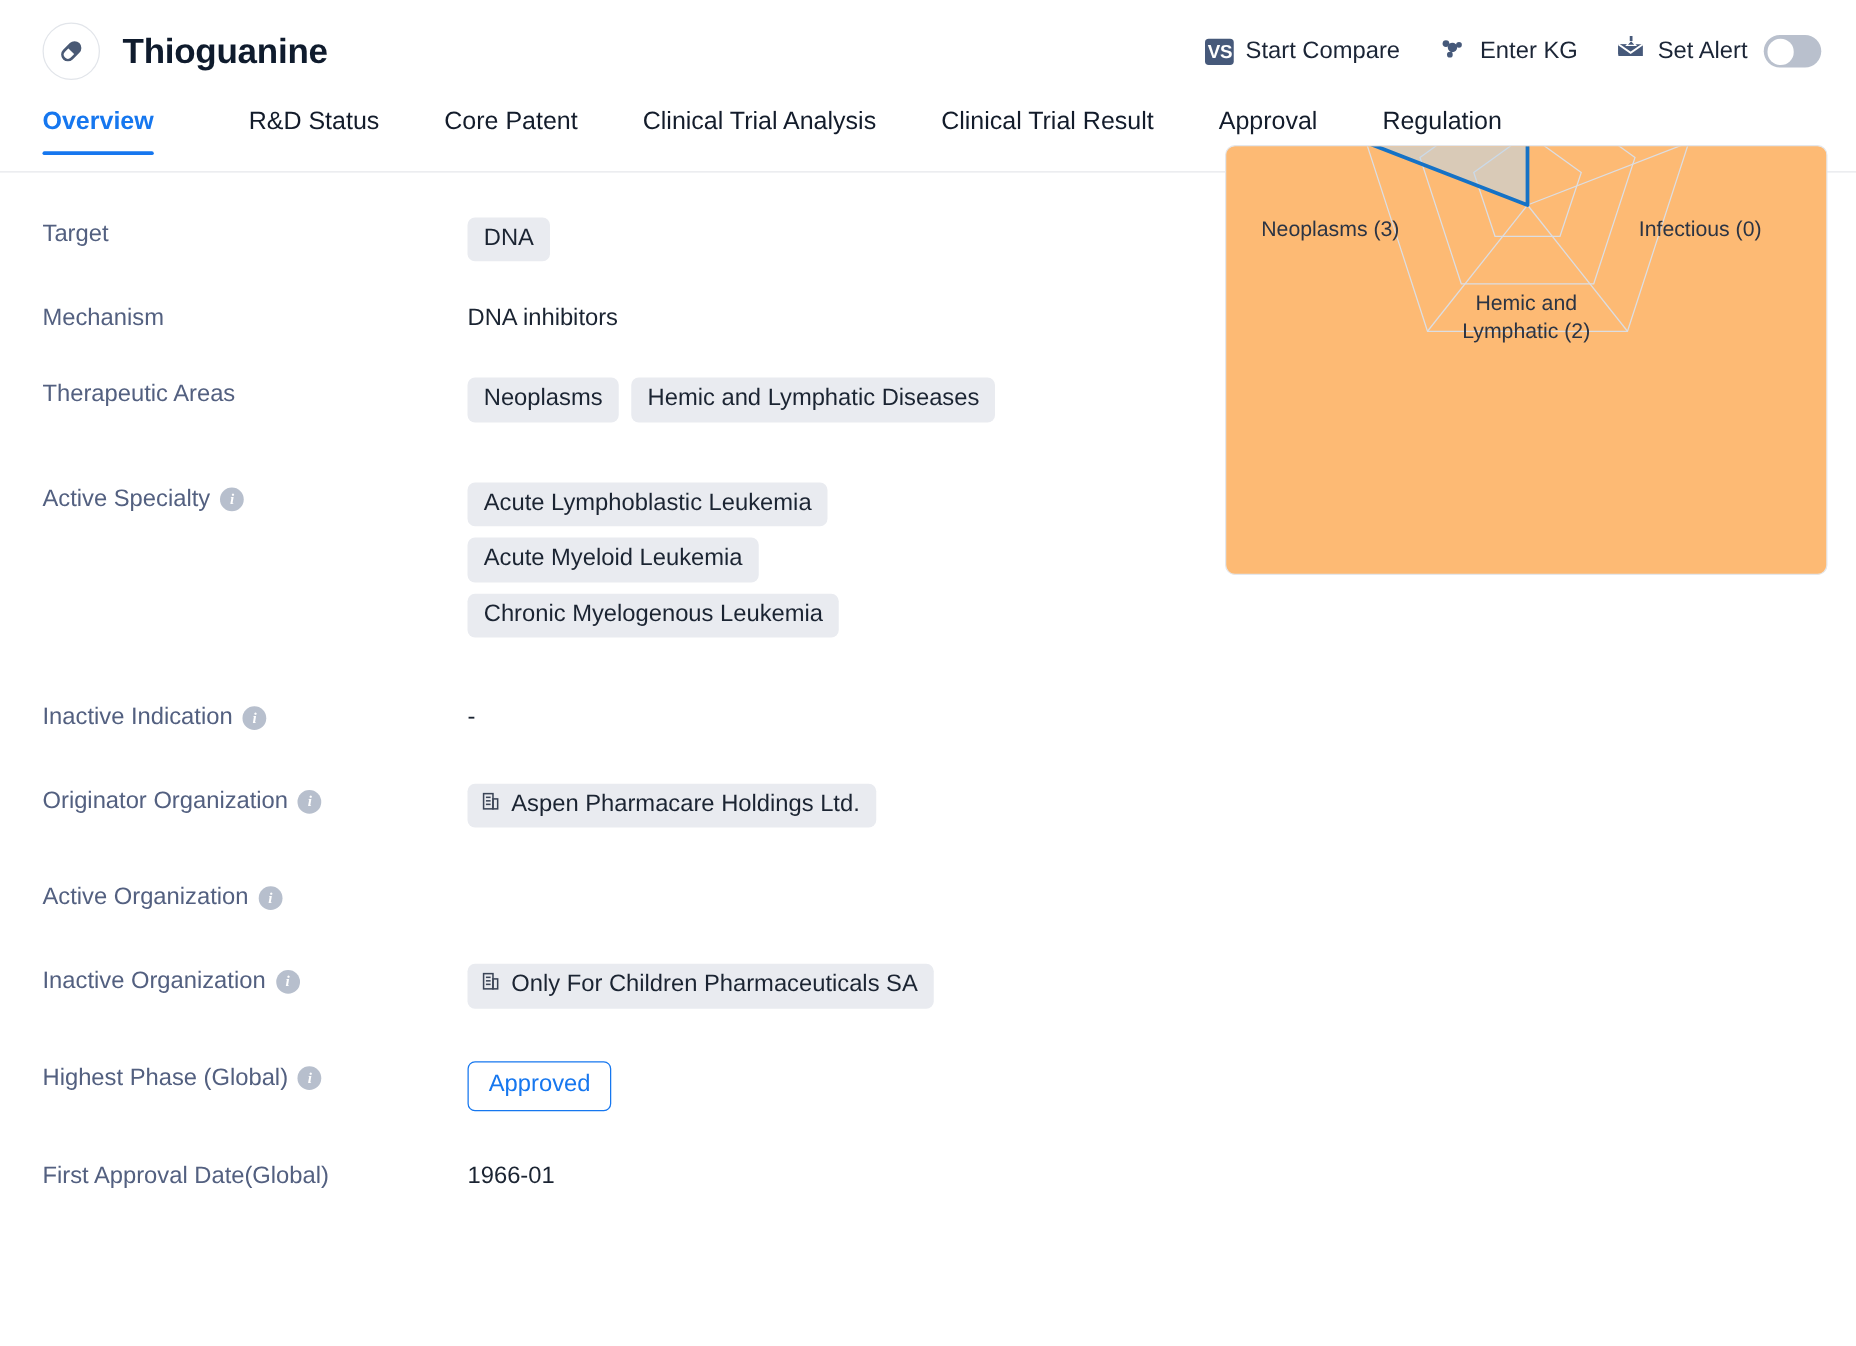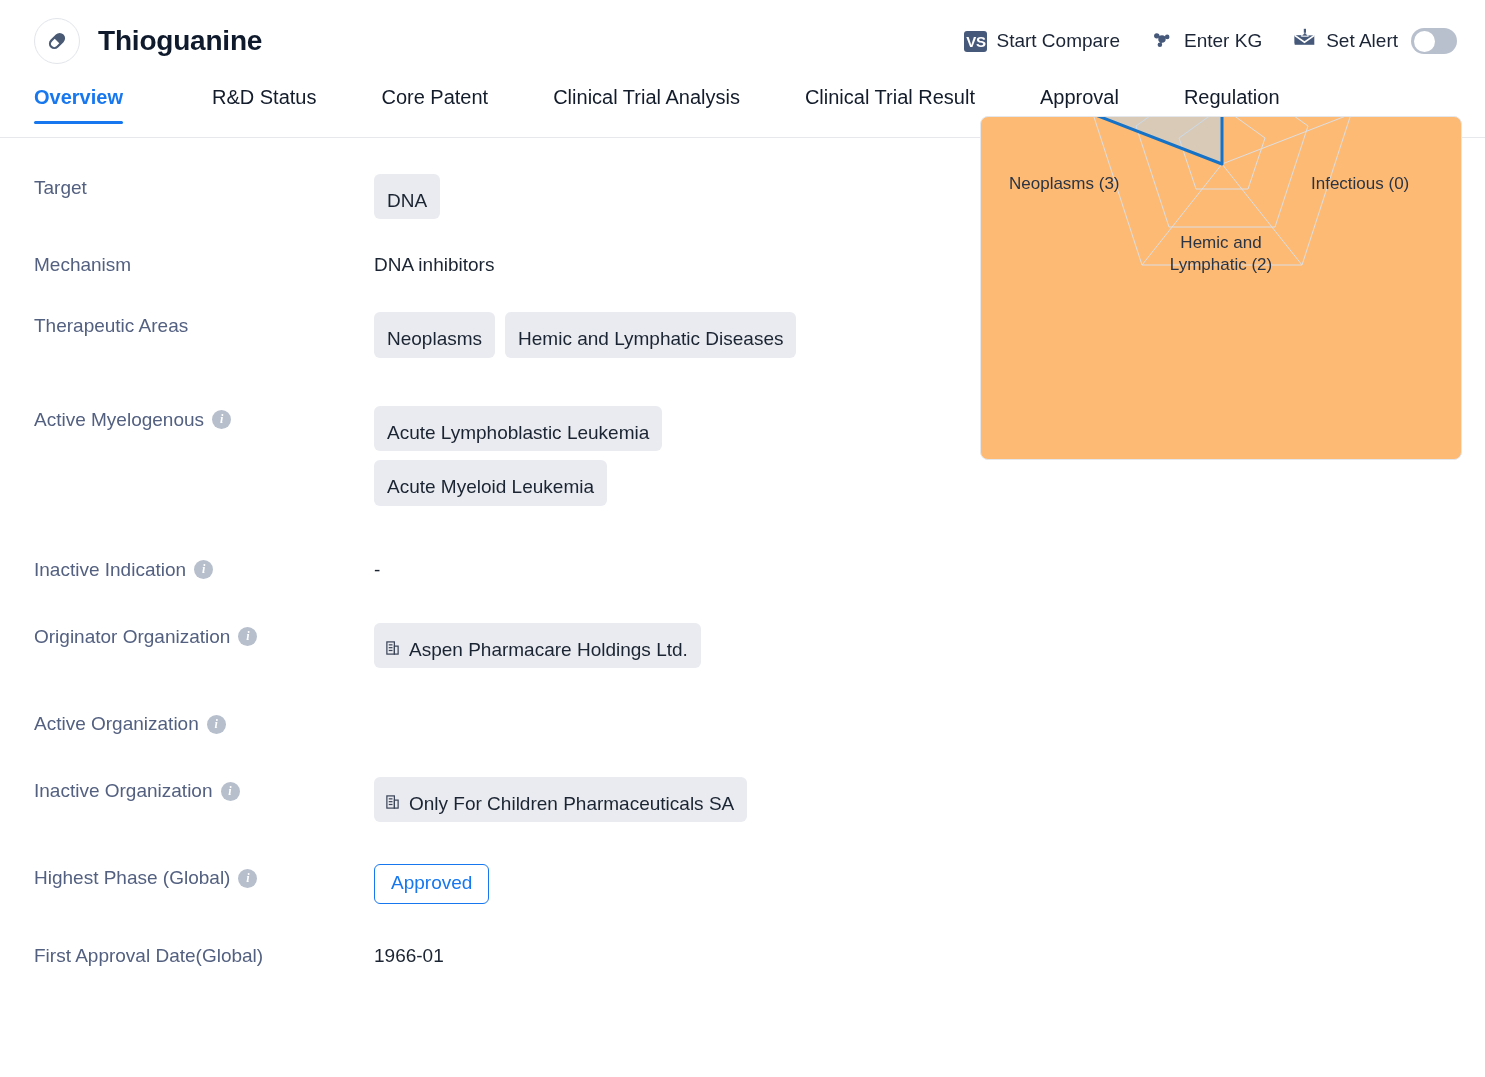--- a/index.html
+++ b/index.html
@@ -57,21 +57,21 @@
     width: 21px; height: 21px; border-radius: 50%;
     background: #ffffff;
   }
 
   
   .tabbar {
     position: relative;
     height: 56px;
     display: flex; align-items: flex-start;
     padding: 0 0 0 34px;
-    gap: 17px;
+    gap: 4px;
     border-bottom: 1px solid #e6e8ec;
   }
   .tab {
     font-size: 20px; color: #131c2b;
     padding: 4px 24px 14px 24px;
     cursor: pointer; position: relative;
     white-space: nowrap;
   }
   .tab:first-child { padding-left: 0; margin-right: 24px; }
   .tab.active { color: #1677ef; font-weight: bold; }
@@ -110,21 +110,21 @@
   .field-value {
     display: flex; flex-wrap: wrap;
     gap: 9px 10px;
     align-items: flex-start;
     max-width: 560px;
   }
   .chip {
     background: #e9ebf0; color: #1b2432;
     border-radius: 6px;
     font-size: 19px;
-    padding: 16px 13px 7px 13px;
+    padding: 6px 13px 7px 13px;
     line-height: 1.18;
     cursor: pointer;
     white-space: nowrap;
   }
   .chip.org { display: inline-flex; align-items: center; gap: 9px; padding-left: 11px; }
   .plain-text { font-size: 19px; color: #1b2432; padding-top: 3px; }
   .outline-btn {
     border: 1px solid #1677ef; color: #1677ef; background: #fff;
     border-radius: 6px; font-size: 19px;
     padding: 7px 16px 9px 16px; cursor: pointer;
@@ -278,26 +278,27 @@
     <div class="field-row" style="margin-bottom:48px;">
       <div class="field-label">Therapeutic Areas</div>
       <div class="field-value">
         <span class="chip">Neoplasms</span>
         <span class="chip">Hemic and Lymphatic Diseases</span>
       </div>
     </div>
 
     <div class="field-row" style="margin-bottom:50px;">
       <div class="field-label">
-        <span>Active Myelogenous</span>
+        <span>Active Specialty</span>
         <span class="info-icon">i</span>
       </div>
       <div class="field-value" style="max-width:330px;">
         <span class="chip">Acute Lymphoblastic Leukemia</span>
         <span class="chip">Acute Myeloid Leukemia</span>
+        <span class="chip">Chronic Myelogenous Leukemia</span>
       </div>
     </div>
 
     <div class="field-row" style="margin-bottom:42px;">
       <div class="field-label">
         <span>Inactive Indication</span>
         <span class="info-icon">i</span>
       </div>
       <div class="field-value">
         <span class="plain-text">-</span>

